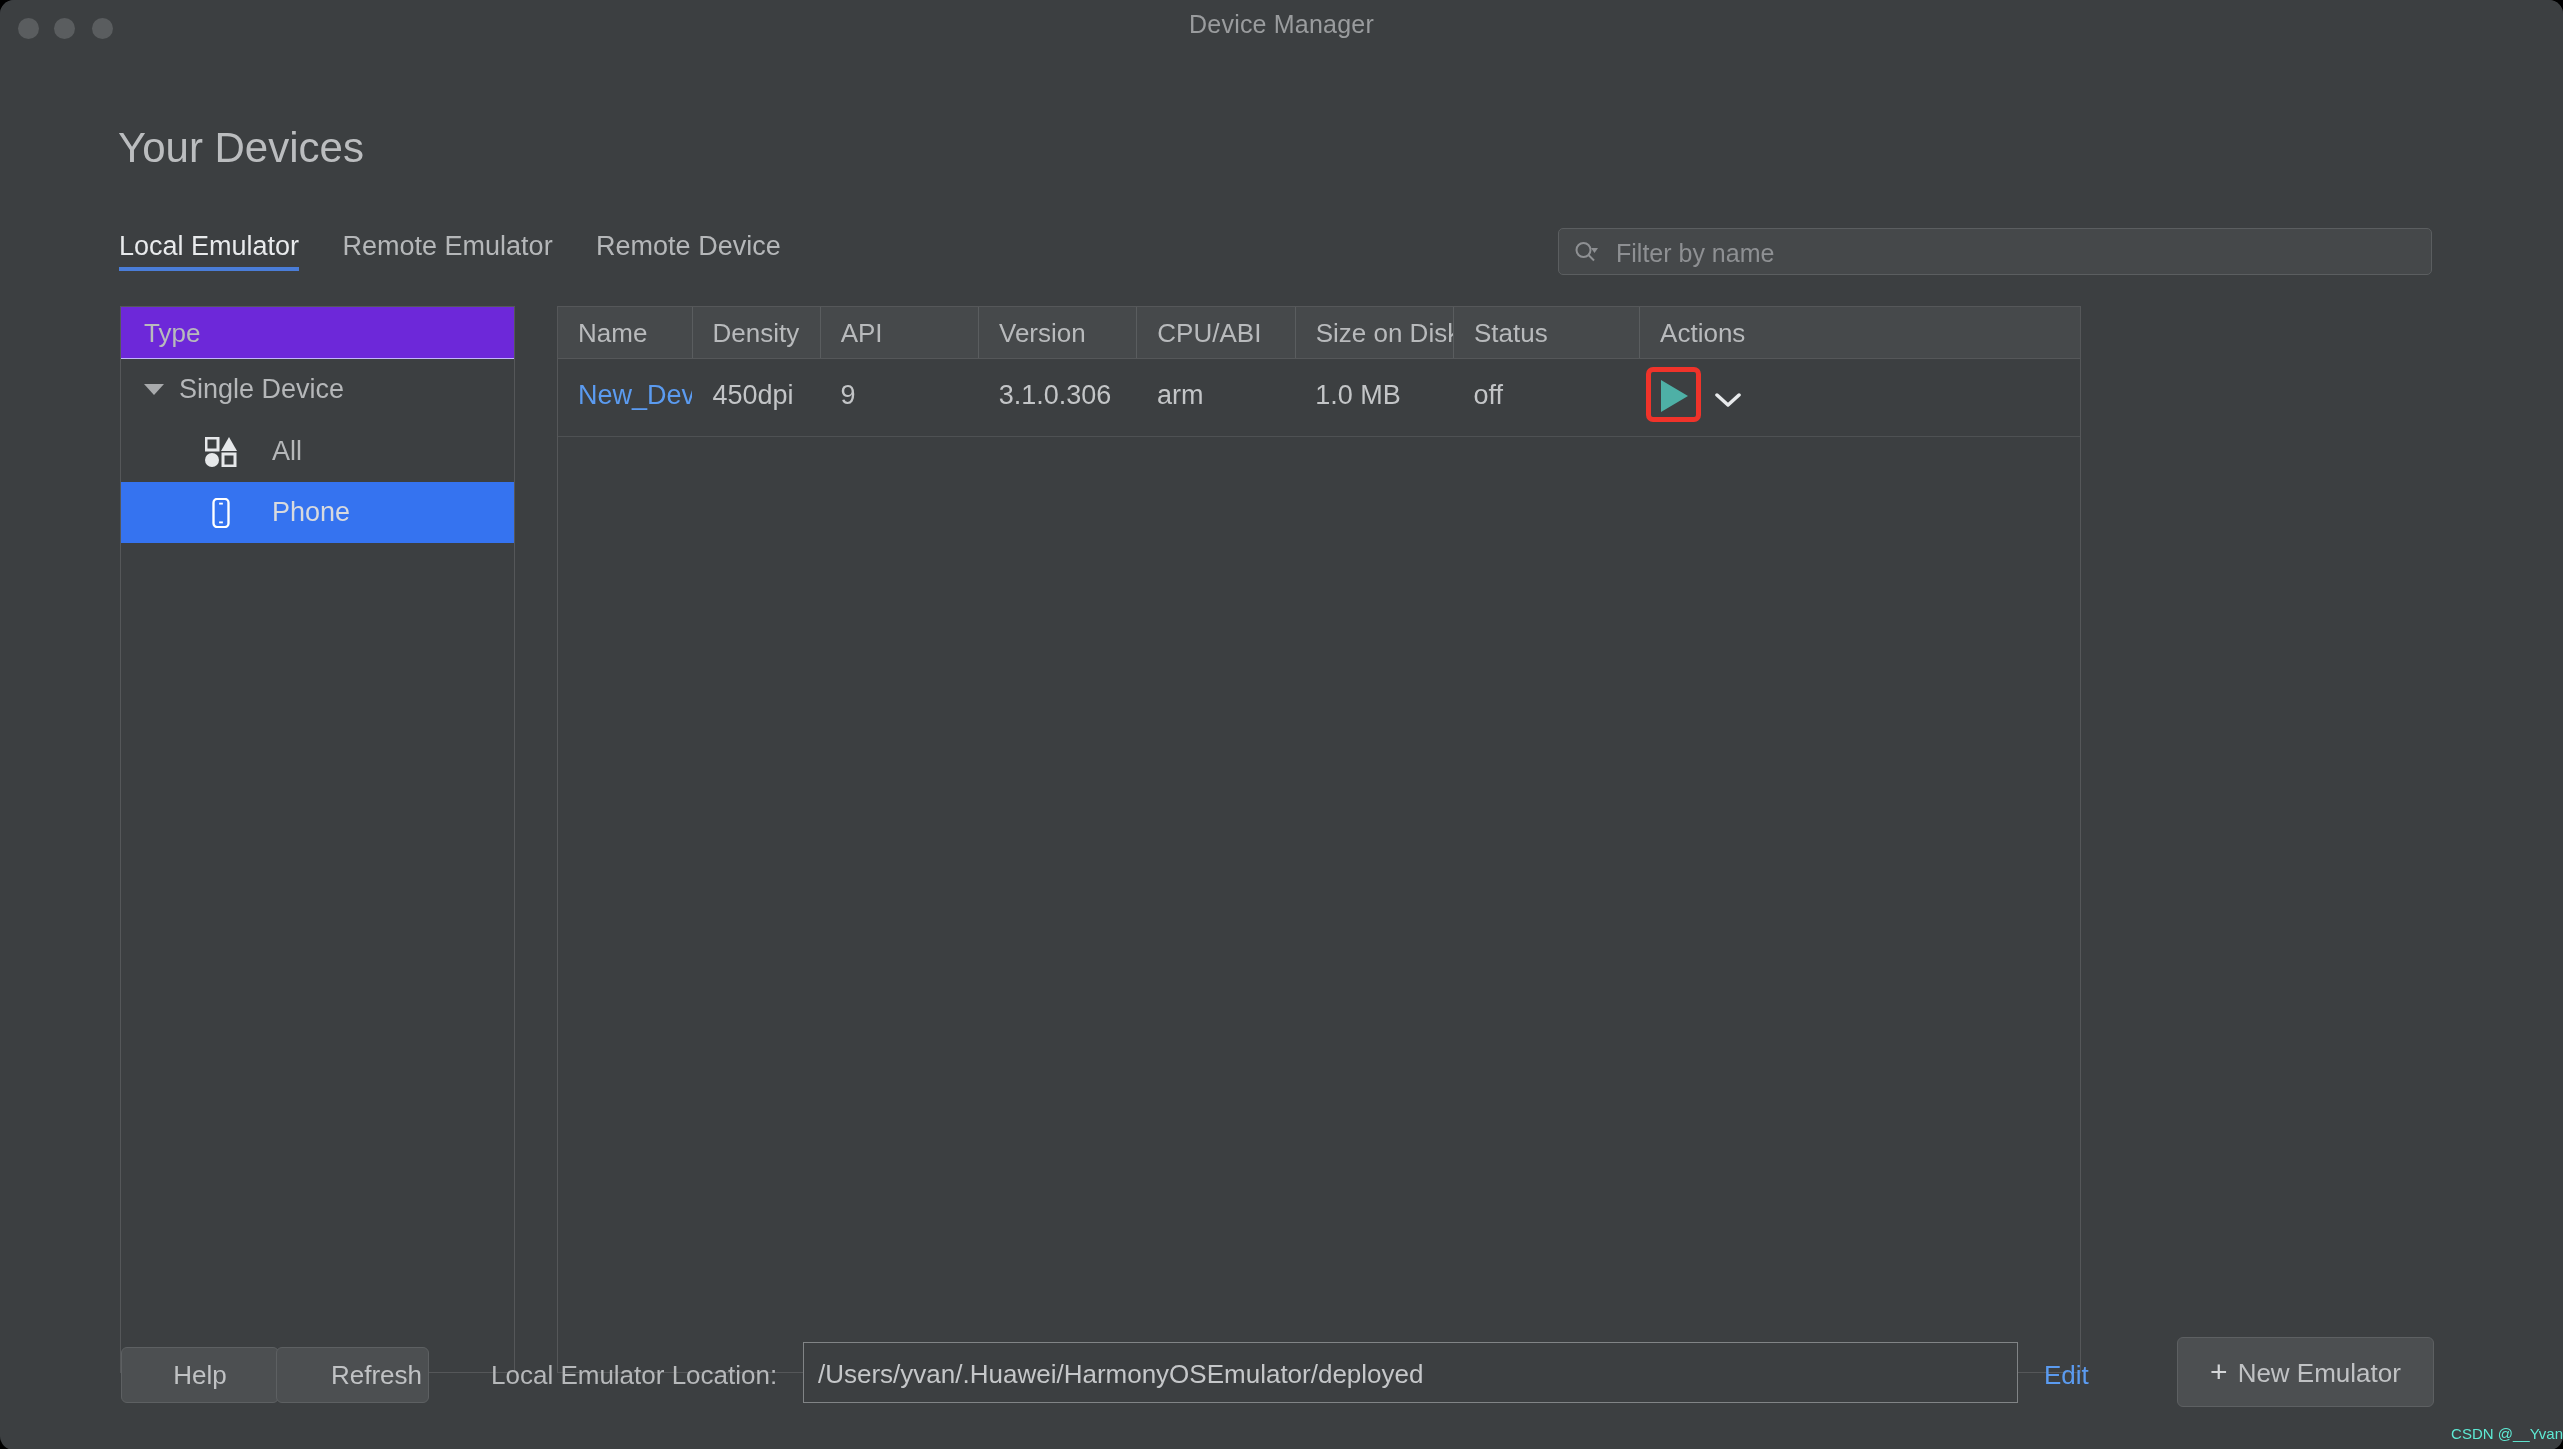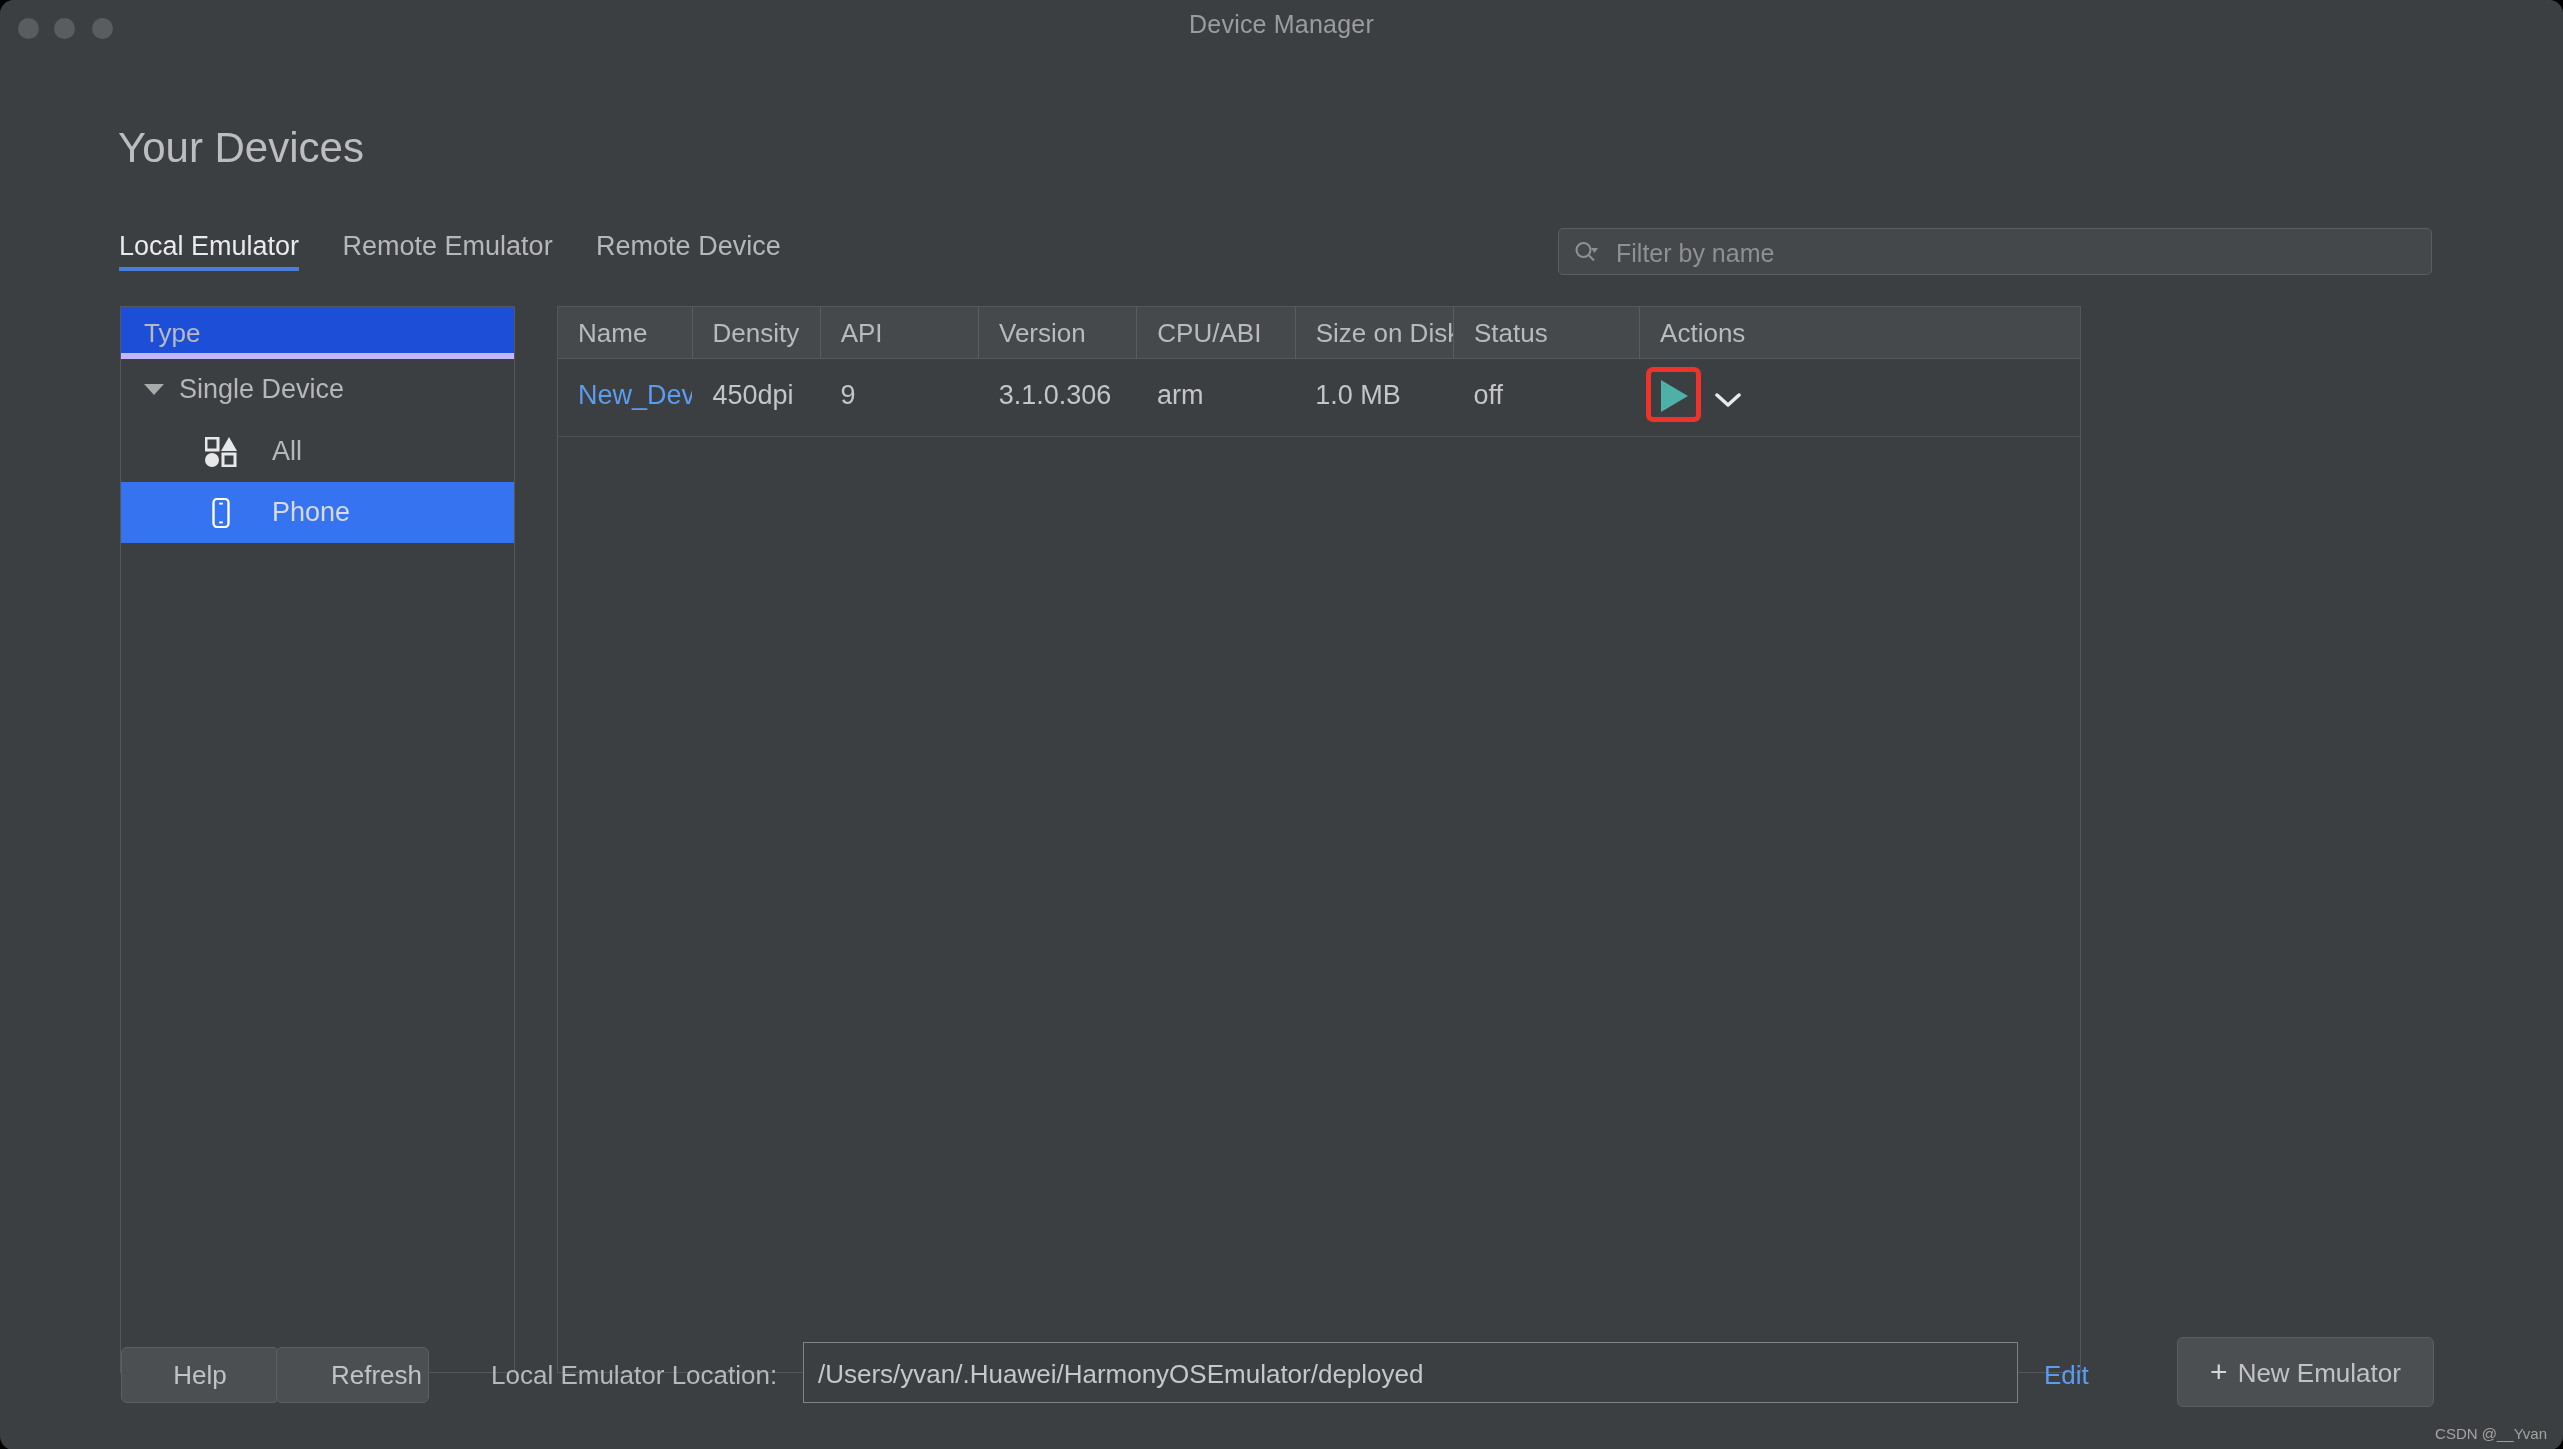--- a/index.html
+++ b/index.html
@@ -125,22 +125,22 @@
     height: 1067px;
     border: 1px solid #555759;
     box-sizing: border-box;
     background: #3c3f41;
   }
   #type-header {
     position: absolute;
     left: 0; top: 0;
     width: 100%;
     height: 52px;
-    background: #1d4ed8;
-    border-bottom: 6px solid #c4b5fd;
+    background: #6d28d9;
+    border-bottom: 1px solid #c4b5fd;
     box-sizing: border-box;
   }
   #type-header .lbl {
     position: absolute;
     left: 23px;
     top: 11px;
     font-size: 26px;
     color: #b8babc;
   }
   .tree-row {
@@ -337,24 +337,24 @@
   }
   #btn-new-emulator .plus {
     font-size: 30px;
     color: #d4d6d8;
     margin-right: 10px;
   }
 
   
   #watermark {
     position: absolute;
-    right: 16px;
+    right: 0;
     bottom: 8px;
     font-size: 15px;
-    color: #a3a3a3;
+    color: #5eead4;
   }
 </style>
 </head>
 <body>
 
 <div id="app">
 
   <div id="titlebar">
     <div class="traffic t1"></div>
     <div class="traffic t2"></div>

